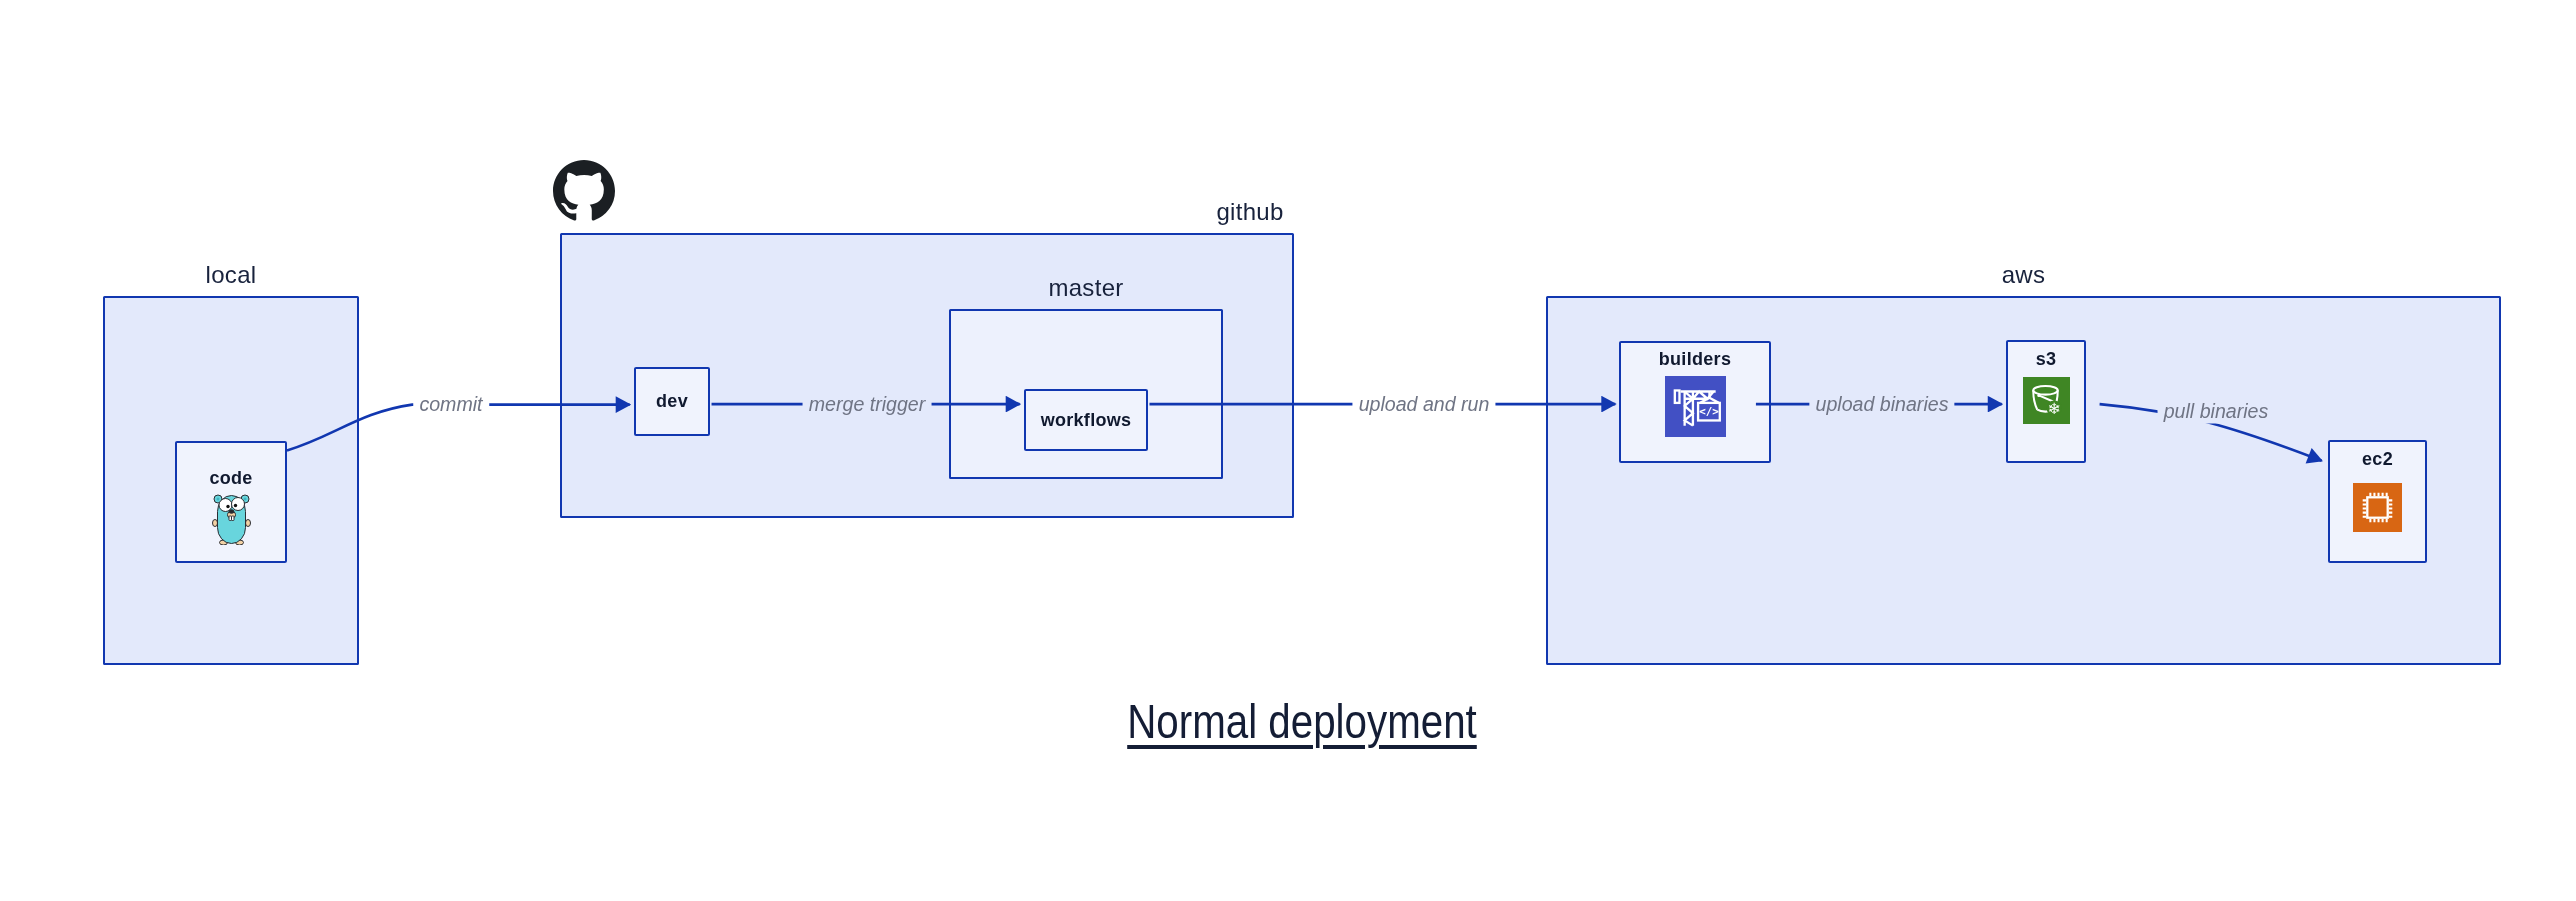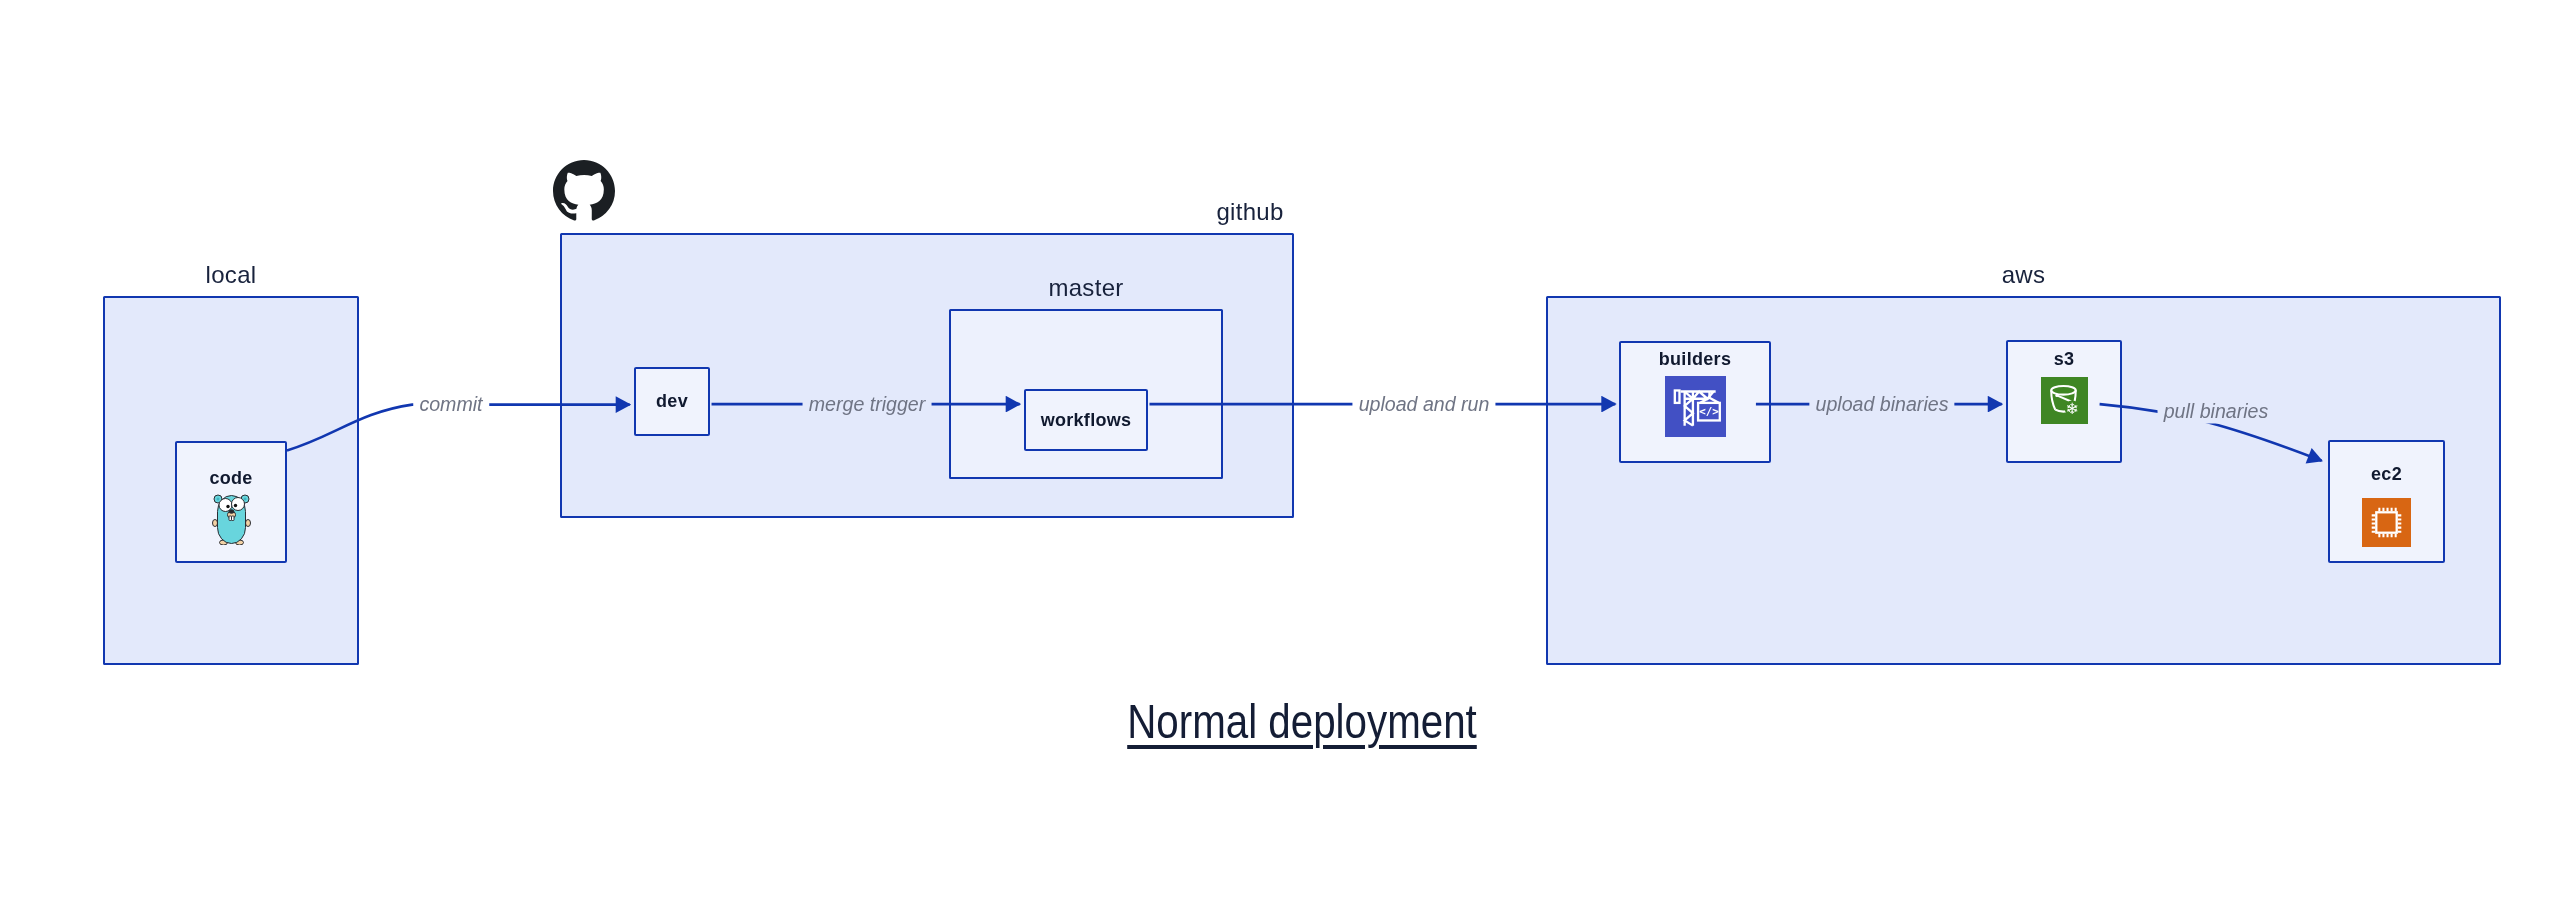--- a/index.html
+++ b/index.html
@@ -22,22 +22,22 @@
   #gl-aws    { left:1546px; top:261px; width:955px; }
 
   
   .node { position:absolute; background:#f0f3fd; border:2.6px solid #1137b0; border-radius:2.1px;
           display:flex; flex-direction:column; align-items:center; box-sizing:border-box; }
   .node-label { font-weight:700; font-size:18px; color:#10192f; letter-spacing:0.3px; }
   #n-code      { left:175px;  top:441px; width:112px; height:122px; padding-top:25px; gap:4.1px; }
   #n-dev       { left:634px; top:367px; width:76px; height:69px; justify-content:center; }
   #n-workflows { left:1024px; top:389px; width:124px; height:62px; justify-content:center; }
   #n-builders  { left:1619px; top:341px; width:152px; height:122px; padding-top:6.2px; gap:6.2px; }
-  #n-s3        { left:2006px; top:340px; width:116px; height:123px; padding-top:7.2px; gap:7.2px; }
-  #n-ec2       { left:2328px; top:440px; width:117px; height:123px; padding-top:7.2px; gap:13px;justify-content:center; }
+  #n-s3        { left:2006px; top:340px; width:80px; height:123px; padding-top:7.2px; gap:7.2px; }
+  #n-ec2       { left:2328px; top:440px; width:99px; height:123px; padding-top:7.2px; gap:13px; }
 
   
   .octocat { position:absolute; left:553px; top:160px; width:62px; height:62px; }
 
   
   .edges-svg { position:absolute; left:0; top:0; width:2604px; height:902px; pointer-events:none; }
   .edge { stroke:#1137b0; stroke-width:5; fill:none; }
 
   .edge-label { position:absolute; transform:translate(-50%,-50%); font-style:italic; font-size:19.6px;
                 color:#6f7484; padding:1px 6.2px; white-space:nowrap; }

